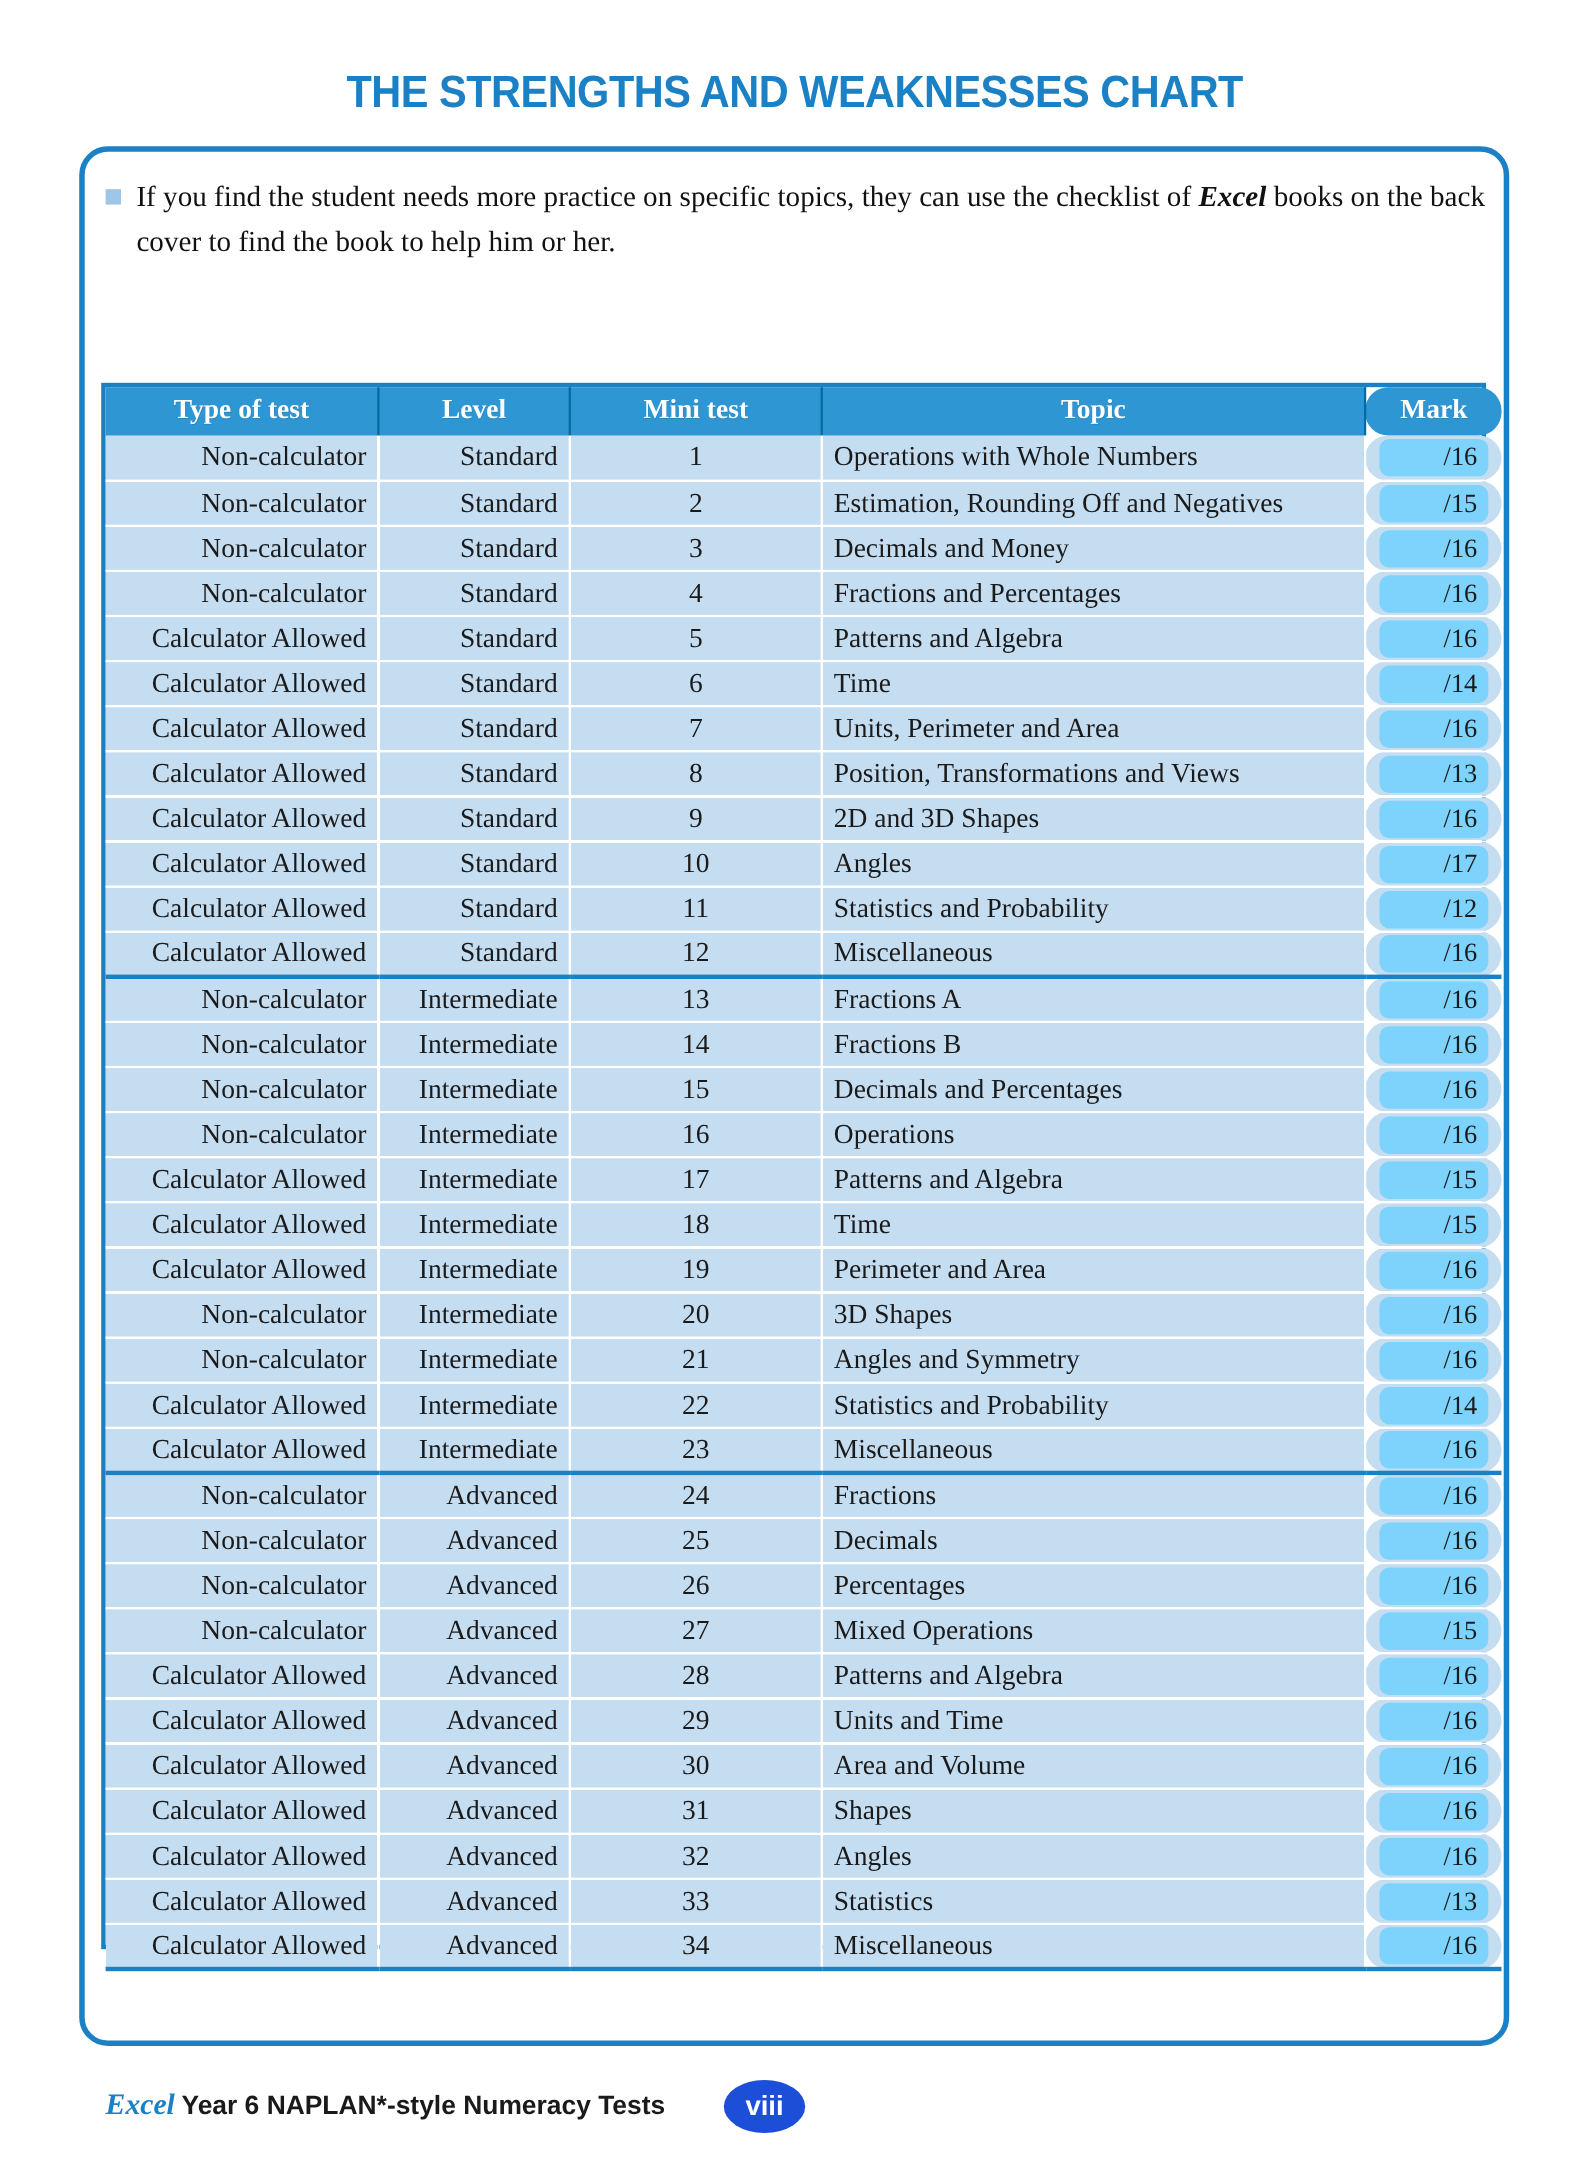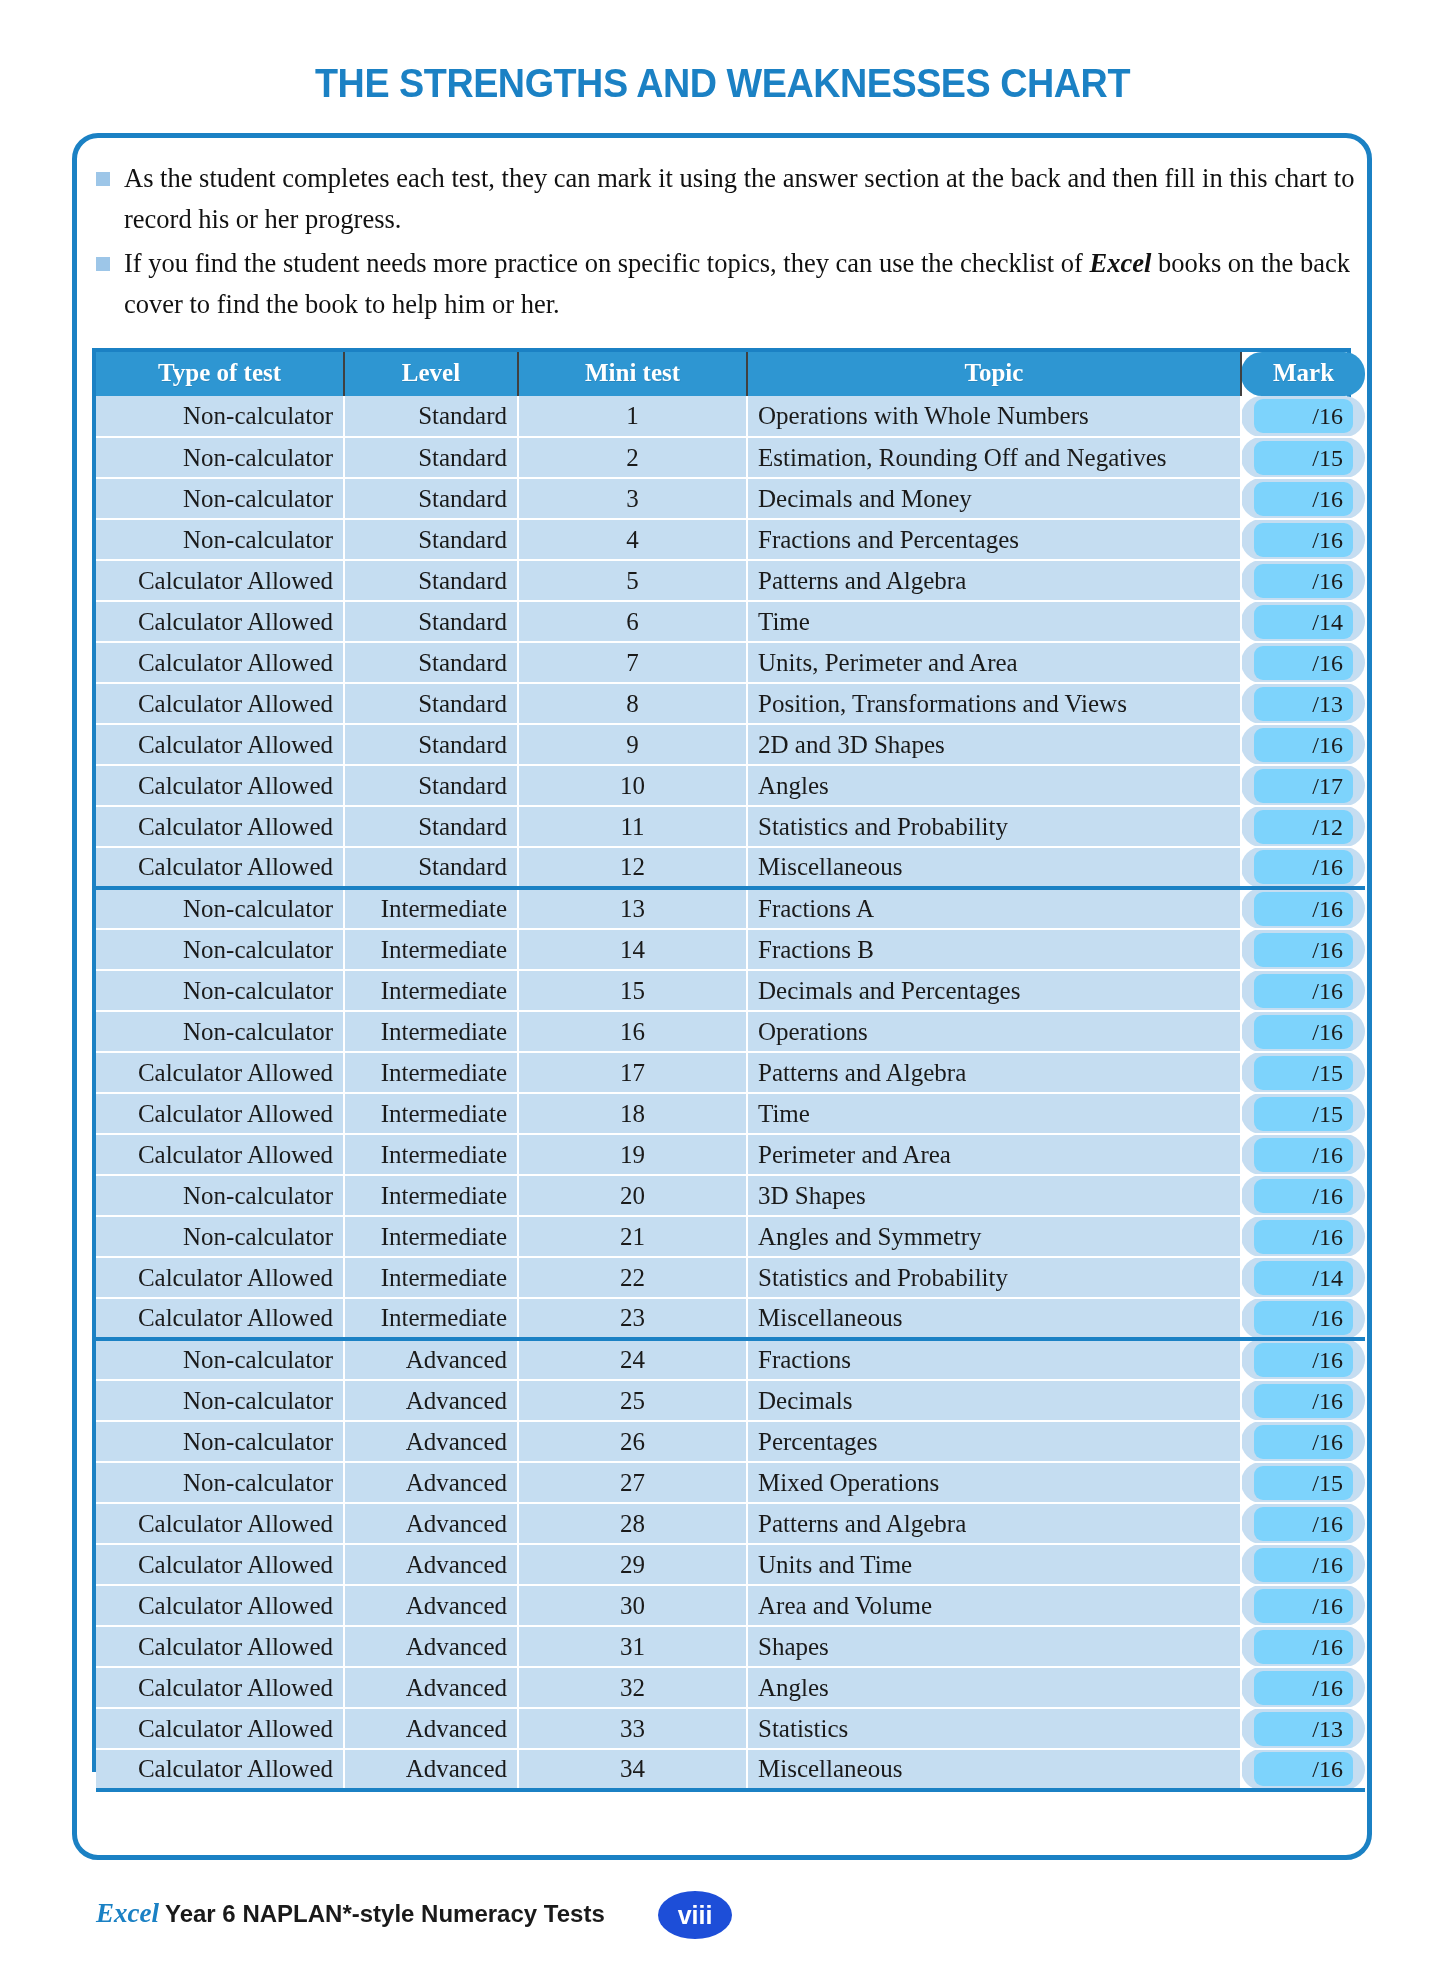--- a/index.html
+++ b/index.html
@@ -87,21 +87,21 @@
     table-layout: fixed;
   }
   .chart-table th {
     background: #2e96d2;
     color: #ffffff;
     font-family: "Liberation Serif", serif;
     font-weight: bold;
     font-size: 25px;
     text-align: center;
     padding: 7px 6px 9px 6px;
-    border-right: 2px solid #404040;
+    border-right: 2px solid #0369a1;
     border-left: 2px solid #ffffff;
     text-shadow: 0.5px 0.5px 0 rgba(0,0,0,0.10);
   }
   .chart-table th:first-child { border-left: none; }
   .chart-table th:last-child  { border-right: none; }
 
   .chart-table td {
     background: #c5ddf1;
     font-family: "Liberation Serif", serif;
     font-size: 25px;
@@ -192,24 +192,20 @@
 </head>
 <body>
 
 <div class="page-title">THE STRENGTHS AND WEAKNESSES CHART</div>
 
 <div class="frame"></div>
 
 <div class="intro" id="intro-list">
     <div class="bullet-row">
       <span class="bullet-marker"></span>
-      <div class="bullet-text">As the student completes each test, they can mark it using the answer section at the back and then fill in this chart to record his or her progress.</div>
-    </div>
-    <div class="bullet-row">
-      <span class="bullet-marker"></span>
       <div class="bullet-text">If you find the student needs more practice on specific topics, they can use the checklist of <b>Excel</b> books on the back cover to find the book to help him or her.</div>
     </div>
   </div>
 
 <div class="table-outline"></div>
 
 <table class="chart-table">
   <thead>
     <tr>
       <th class="col-type">Type of test</th>

